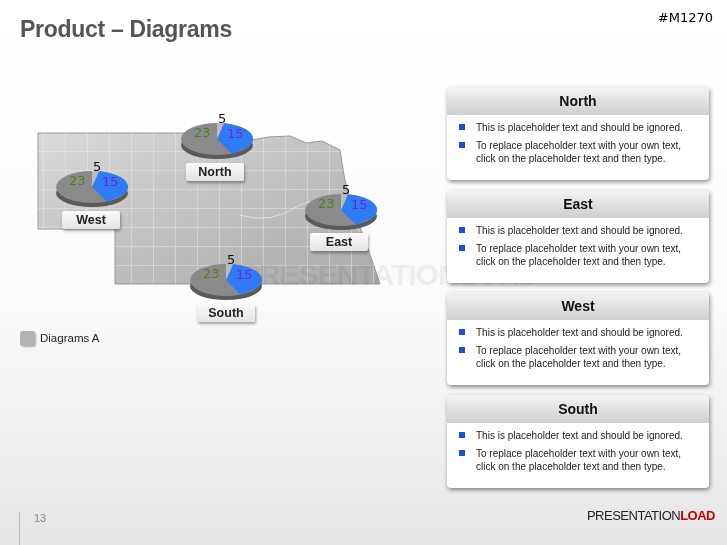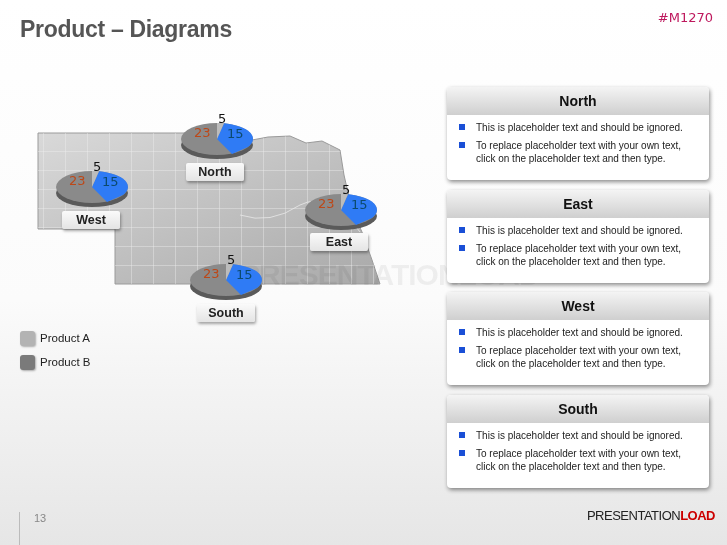--- a/index.html
+++ b/index.html
@@ -1,27 +1,27 @@
 <!DOCTYPE html>
 <html><head>
 <meta charset="utf-8">
 <style>
   html,body{margin:0;padding:0;}
   body{width:727px;height:545px;position:relative;overflow:hidden;
     background:linear-gradient(180deg,#ffffff 0%,#fbfbfb 55%,#e6e6e6 100%);
     font-family:"Liberation Sans",sans-serif;}
   .title{position:absolute;left:20px;top:16px;font-size:23px;font-weight:bold;color:#555;letter-spacing:-0.3px;}
-  .code{position:absolute;right:14px;top:10px;font-size:13px;color:#be185d;font-family:"DejaVu Sans",sans-serif;}
+  .code{position:absolute;right:14px;top:10px;font-size:13px;color:#000000;font-family:"DejaVu Sans",sans-serif;}
   .map{position:absolute;left:0;top:0;width:727px;height:545px;}
   .pie{position:absolute;width:74px;height:46px;}
   .pie svg{overflow:visible}
   .val{position:absolute;font-size:13px;font-family:"DejaVu Sans",sans-serif;}
   .val.a{color:#111;font-size:13px}
-  .val.b{color:#c2410c;opacity:.9}
-  .val.c{color:#0c4a6e}
+  .val.b{color:#4d7c0f;opacity:.9}
+  .val.c{color:#6d28d9}
   .region-label{position:absolute;width:58px;height:18px;background:linear-gradient(180deg,#fafafa,#e4e4e4);
     border-radius:2px;box-shadow:1px 2px 3px rgba(0,0,0,.35);font-size:12.5px;font-weight:bold;color:#222;
     text-align:center;line-height:18px;}
   .legend{position:absolute;left:20px;top:326px;}
   .legend-item{display:flex;align-items:center;height:24px;}
   .swatch{width:15px;height:15px;border-radius:3px;margin-right:5px;box-shadow:1px 1px 2px rgba(0,0,0,.3);}
   .legend-label{font-size:11.5px;color:#222;}
   .panel{position:absolute;left:447px;width:262px;height:93px;background:#fff;border-radius:4px;
     box-shadow:1px 2px 4px rgba(0,0,0,.45);overflow:hidden;}
   .panel-head{height:28px;background:linear-gradient(180deg,#f4f4f4,#cfcfcf);text-align:center;
@@ -106,25 +106,21 @@
   </svg>
   <span class="val a" style="left:38px;top:-6px">5</span>
   <span class="val b" style="left:14px;top:8px">23</span>
   <span class="val c" style="left:47px;top:9px">15</span>
 </div>
 <div class="region-label" style="left:197px;top:304px;">South</div>
 
 <div class="legend">
   <div class="legend-item">
     <span class="swatch" style="background:#b3b3b3"></span>
-    <span class="legend-label">Product A</span>
-  </div>
-  <div class="legend-item">
-    <span class="swatch" style="background:#7a7a7a"></span>
-    <span class="legend-label">Product B</span>
+    <span class="legend-label">Diagrams A</span>
   </div>
 </div>
 
 <div class="panel" style="top:87px;">
   <div class="panel-head">North</div>
   <ul>
     <li><span class="bullet"></span><span>This is placeholder text and should be ignored.</span></li>
     <li><span class="bullet"></span><span>To replace placeholder text with your own text, click on the placeholder text and then type.</span></li>
   </ul>
 </div>

